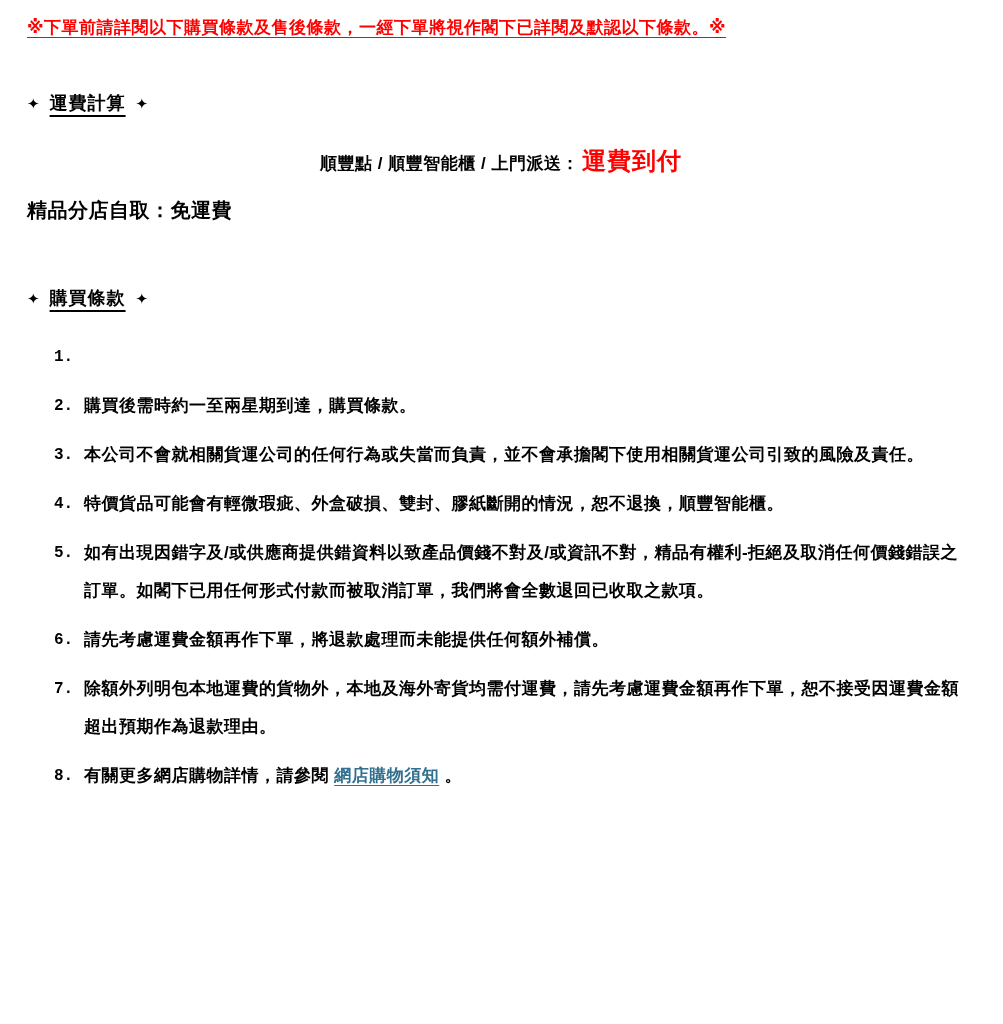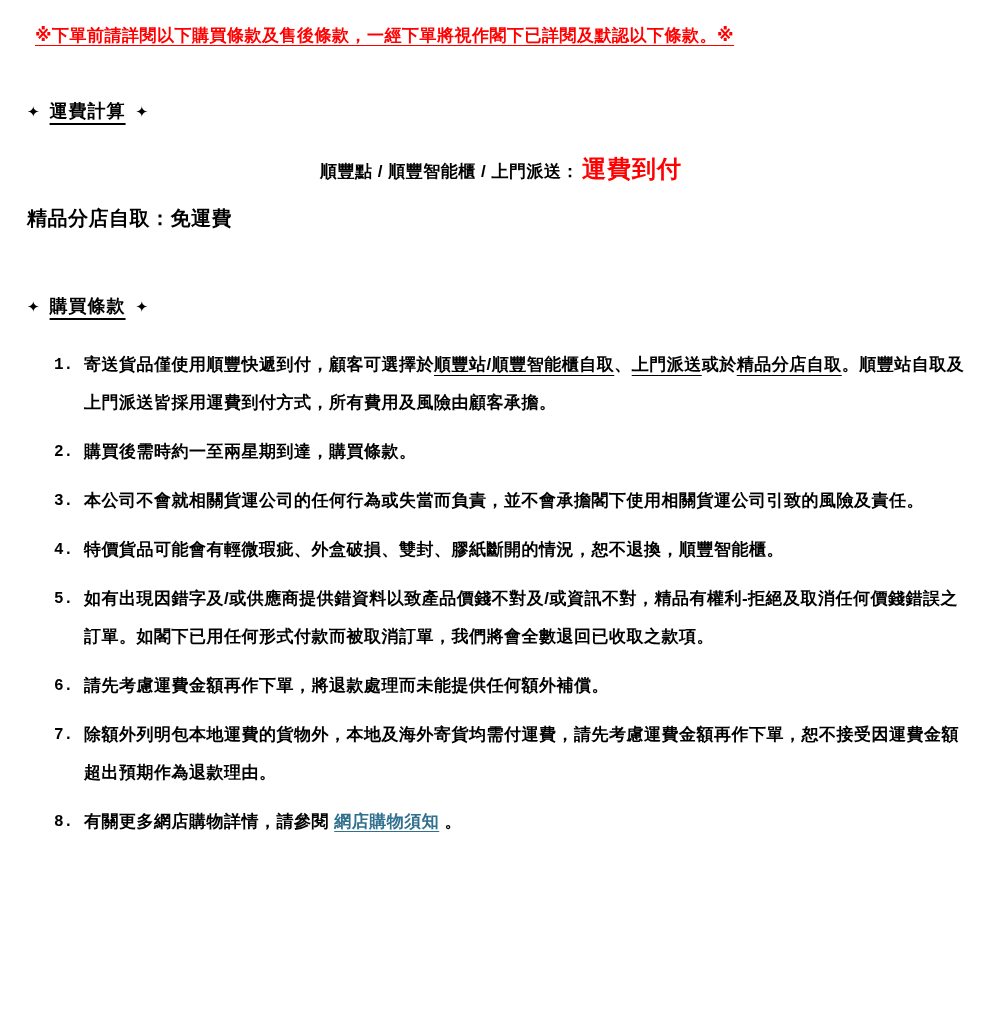--- a/index.html
+++ b/index.html
@@ -10,21 +10,21 @@
     font-family: "Liberation Sans", "DejaVu Sans", sans-serif;
     -webkit-font-smoothing: antialiased;
   }
   .page {
     width: 1003px;
     min-height: 1024px;
     padding: 16px 28px 24px 27px;
     background: #ffffff;
   }
   .top-notice {
-    margin: 8px;
+    margin: 0;
     color: var(--accent-red, #ff0000);
     font-size: 17px;
     font-weight: 700;
     text-decoration: underline;
     text-underline-offset: 4px;
     letter-spacing: 0.5px;
   }
   .section-heading {
     margin: 52px 0 0 0;
     font-size: 18px;
@@ -121,21 +121,20 @@
       <span class="star">✦</span>
       <span class="h-text">購買條款</span>
       <span class="star">✦</span>
     </h2>
 
   <div class="terms-list">
 
     <div class="term-item">
       <span class="num">1.</span>
       <div class="content">
-        <p class="para"><span>寄送貨品僅使用順豐快遞到付，顧客可選擇於</span><span class="u">順豐站/順豐智能櫃自取</span><span>、</span><span class="u">上門派送</span><span>或於</span><span class="u">精品分店自取</span><span>。順豐站自取及上門派送皆採用運費到付方式，所有費用及風險由顧客承擔。</span></p>
       </div>
     </div>
 
     <div class="term-item">
       <span class="num">2.</span>
       <div class="content">
           <p class="para">購買後需時約一至兩星期到達，購買條款。</p>
         </div>
     </div>
 

